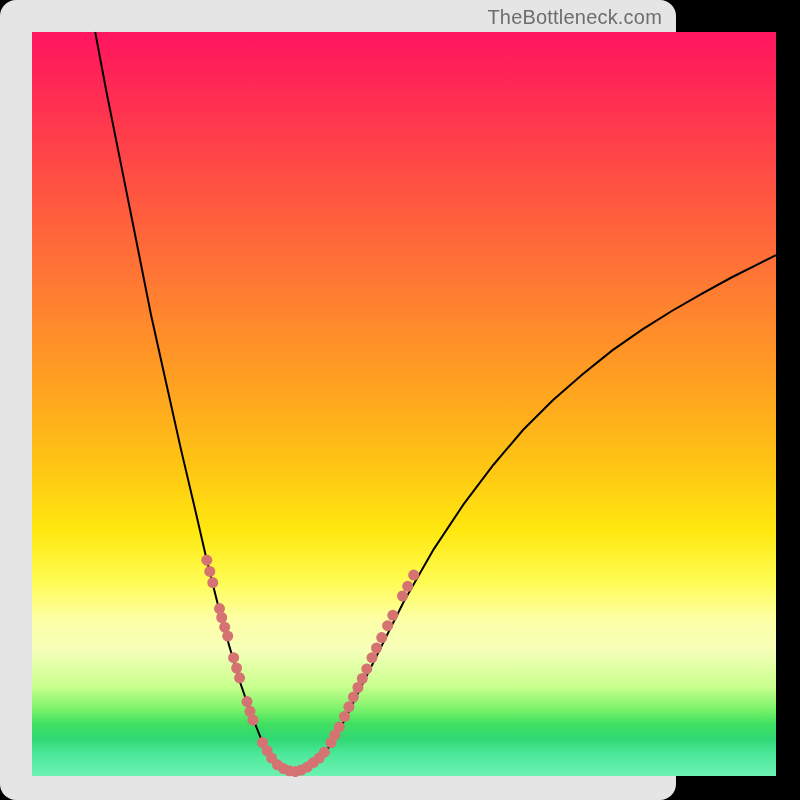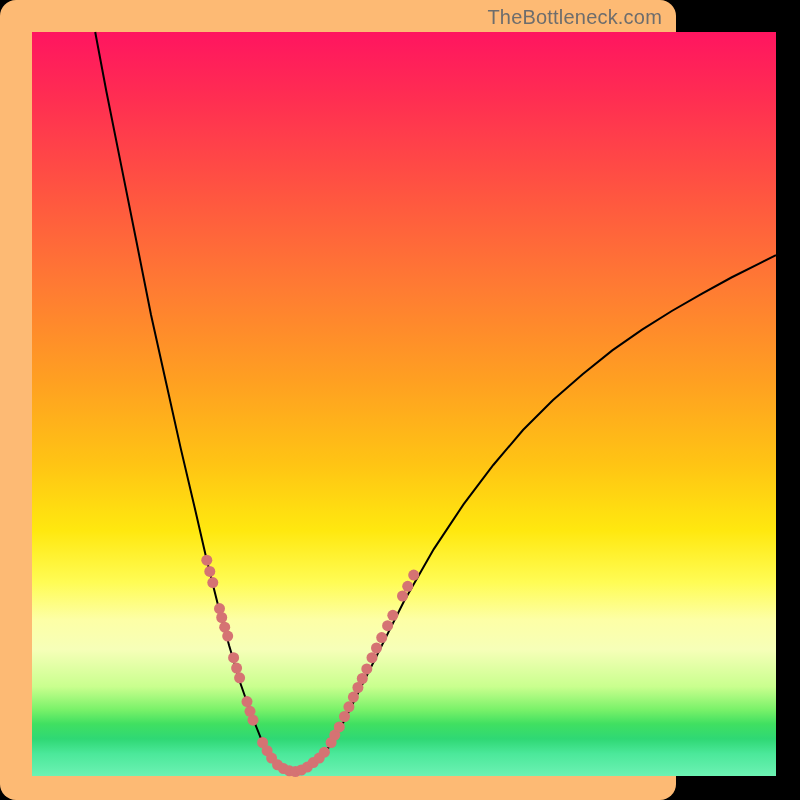--- a/index.html
+++ b/index.html
@@ -10,21 +10,21 @@
     background: #000;
     overflow: hidden;
     font-family: Arial, Helvetica, sans-serif;
   }
   .frame {
     position: absolute;
     left: 0;
     top: 0;
     width: 676px;
     height: 800px;
-    background: #fdba74;
+    background: #e5e5e5;
     border-radius: 16px;
   }
   .plot-area {
     position: absolute;
     left: 32px;
     top: 32px;
     width: 744px;
     height: 744px;
     
     background: linear-gradient(

